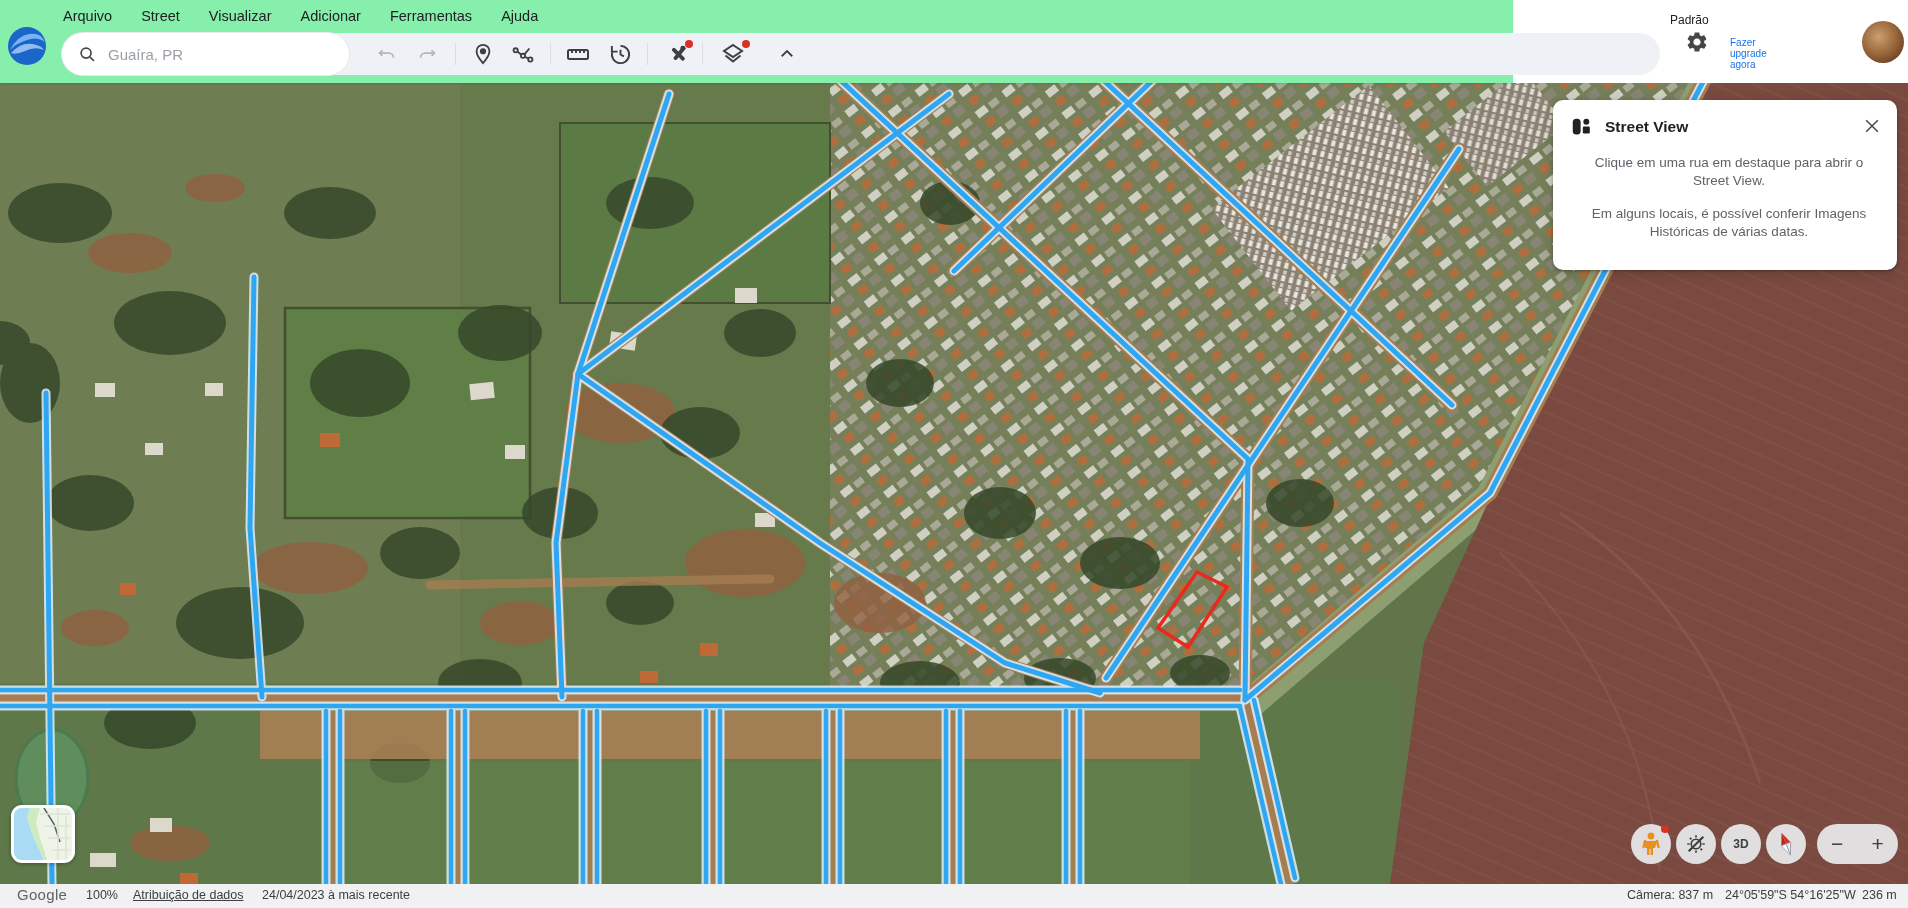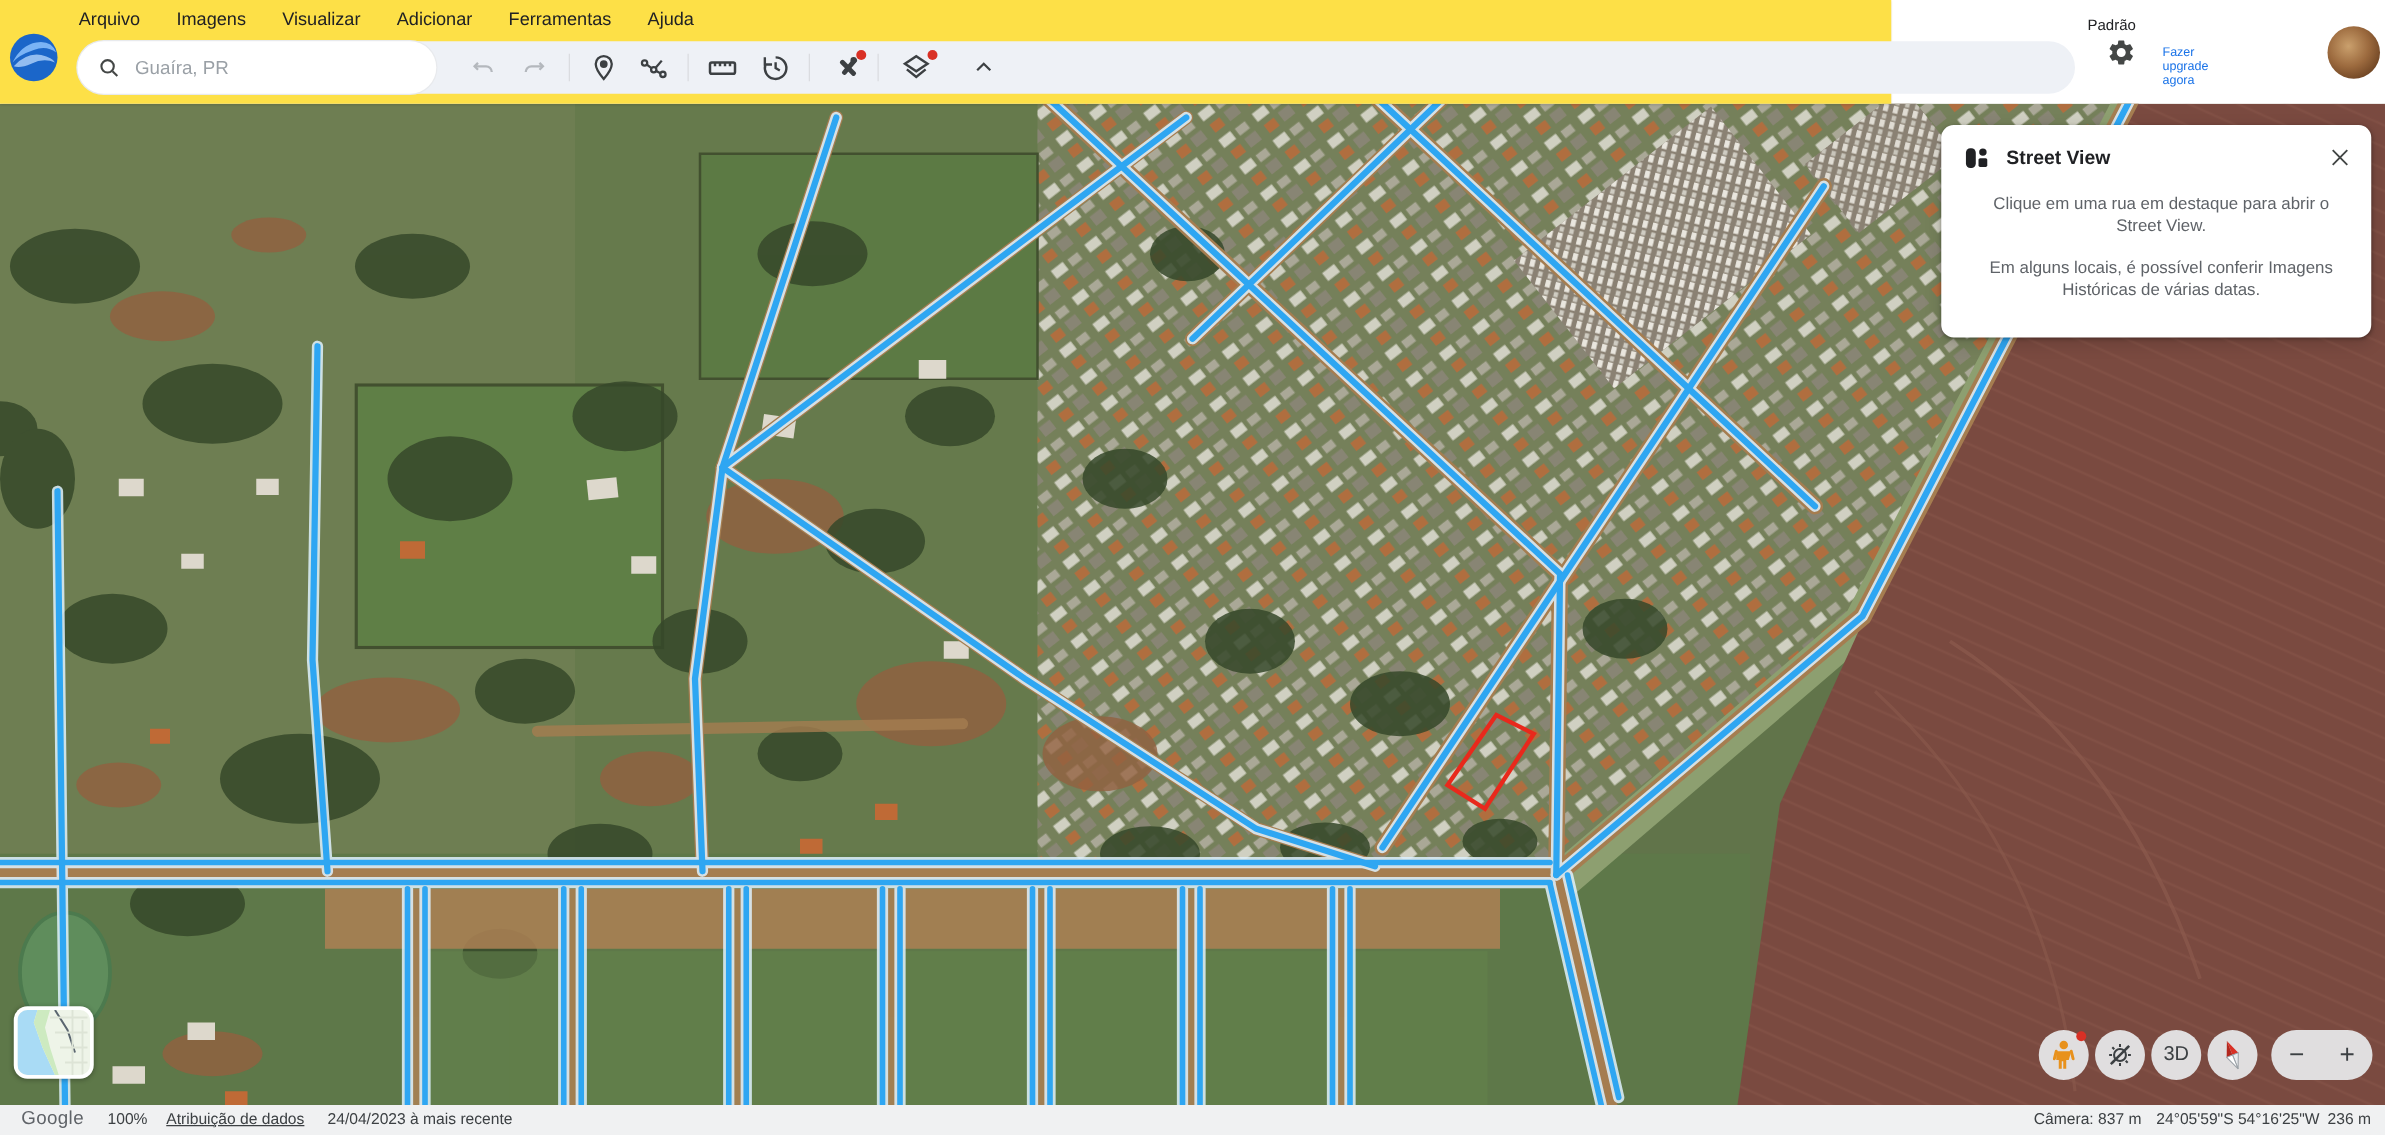--- a/index.html
+++ b/index.html
@@ -1,20 +1,20 @@
 <!DOCTYPE html>
 <html><head>
 <meta charset="utf-8">
 <style>
   * { margin:0; padding:0; box-sizing:border-box; }
   html,body { width:1908px; height:908px; overflow:hidden; }
   body { font-family:"Liberation Sans", sans-serif; background:#fff; position:relative; }
 
   
-  .header { position:absolute; left:0; top:0; width:1513px; height:83px; background:#fde047; z-index:30; box-shadow:0 1px 2px rgba(0,0,0,.12); }
+  .header { position:absolute; left:0; top:0; width:1513px; height:83px; background:#86efac; z-index:30; box-shadow:0 1px 2px rgba(0,0,0,.12); }
   .earth-logo { position:absolute; left:7px; top:26px; width:40px; height:40px; }
   .menubar { position:absolute; left:63px; top:4px; height:24px; display:flex; gap:29px; align-items:center; }
   .menubar span { font-size:14.5px; color:#202124; cursor:default; }
   .toolstrip { position:absolute; left:62px; top:33px; width:1598px; height:42px; background:#eef1f6; border-radius:21px; }
   .searchpill { position:absolute; left:0; top:0; width:287px; height:42px; background:#fff; border-radius:21px; box-shadow:0 0 0 1px #e8eaed; display:flex; align-items:center; }
   .searchpill svg { margin-left:17px; }
   .searchpill input { border:none; outline:none; background:transparent; font-size:15px; color:#202124; margin-left:12px; width:220px; font-family:"Liberation Sans",sans-serif; }
   .searchpill input::placeholder { color:#9aa0a6; }
   .tbtn { position:absolute; top:42px; width:24px; height:24px; display:flex; align-items:center; justify-content:center; cursor:pointer; }
   .tsep { position:absolute; top:43px; width:1px; height:22px; background:#dadce0; }
@@ -38,21 +38,21 @@
   .sv-body p + p { margin-top:16px; }
 
   
   .minimap { position:absolute; left:11px; top:805px; width:64px; height:58px; background:#fff; border-radius:11px; z-index:25; box-shadow:0 1px 4px rgba(0,0,0,.3); padding:3px; cursor:pointer; }
   .minimap svg { border-radius:8px; display:block; }
 
   
   .ctl { position:absolute; z-index:25; width:40px; height:40px; border-radius:50%; background:rgba(232,234,237,.92); display:flex; align-items:center; justify-content:center; cursor:pointer; }
   .zoompill { position:absolute; left:1817px; top:824px; width:81px; height:40px; border-radius:20px; background:rgba(232,234,237,.92); z-index:25; display:flex; align-items:center; justify-content:space-around; }
   .zoompill span { font-size:21px; color:#3c4043; cursor:pointer; line-height:40px; padding:0 6px; }
-  .ctl-3d { font-size:16px; font-weight:400; color:#3c4043; }
+  .ctl-3d { font-size:12px; font-weight:700; color:#3c4043; }
 
   
   .statusbar { position:absolute; left:0; top:884px; width:1908px; height:24px; background:#f0f1f2; z-index:30; font-size:12.5px; color:#3c4043; }
   .statusbar .sb { position:absolute; top:4px; white-space:nowrap; }
   .sb-google { left:17px; font-size:15px; color:#5f6368; font-weight:400; letter-spacing:.3px; top:2px !important; }
   .sb-zoom { left:86px; }
   .sb-attr { left:133px; text-decoration:underline; cursor:pointer; }
   .sb-date { left:262px; }
   .sb-camera { left:1627px; }
   .sb-coords { left:1725px; }
@@ -282,21 +282,21 @@
 
 <div class="header">
   <svg class="earth-logo" viewBox="0 0 40 40">
     <circle cx="20" cy="20" r="19" fill="#1b66c9"></circle>
     <path d="M3,24 Q10,10 22,8 Q34,6 38,16 Q30,10 20,14 Q8,18 3,24Z" fill="#7ab3f5"></path>
     <path d="M4,27 Q14,16 26,18 Q35,20 37,24 Q28,20 18,25 Q9,29 4,27Z" fill="#a8cdf7" opacity="0.85"></path>
   </svg>
 
   <div class="menubar">
     <span>Arquivo</span>
-    <span>Imagens</span>
+    <span>Street</span>
     <span>Visualizar</span>
     <span>Adicionar</span>
     <span>Ferramentas</span>
     <span>Ajuda</span>
   </div>
 
   <div class="toolstrip">
     <div class="searchpill">
       <svg width="17" height="17" viewBox="0 0 24 24" fill="none" stroke="#444746" stroke-width="2.4">
           <circle cx="10" cy="10" r="7"></circle>

